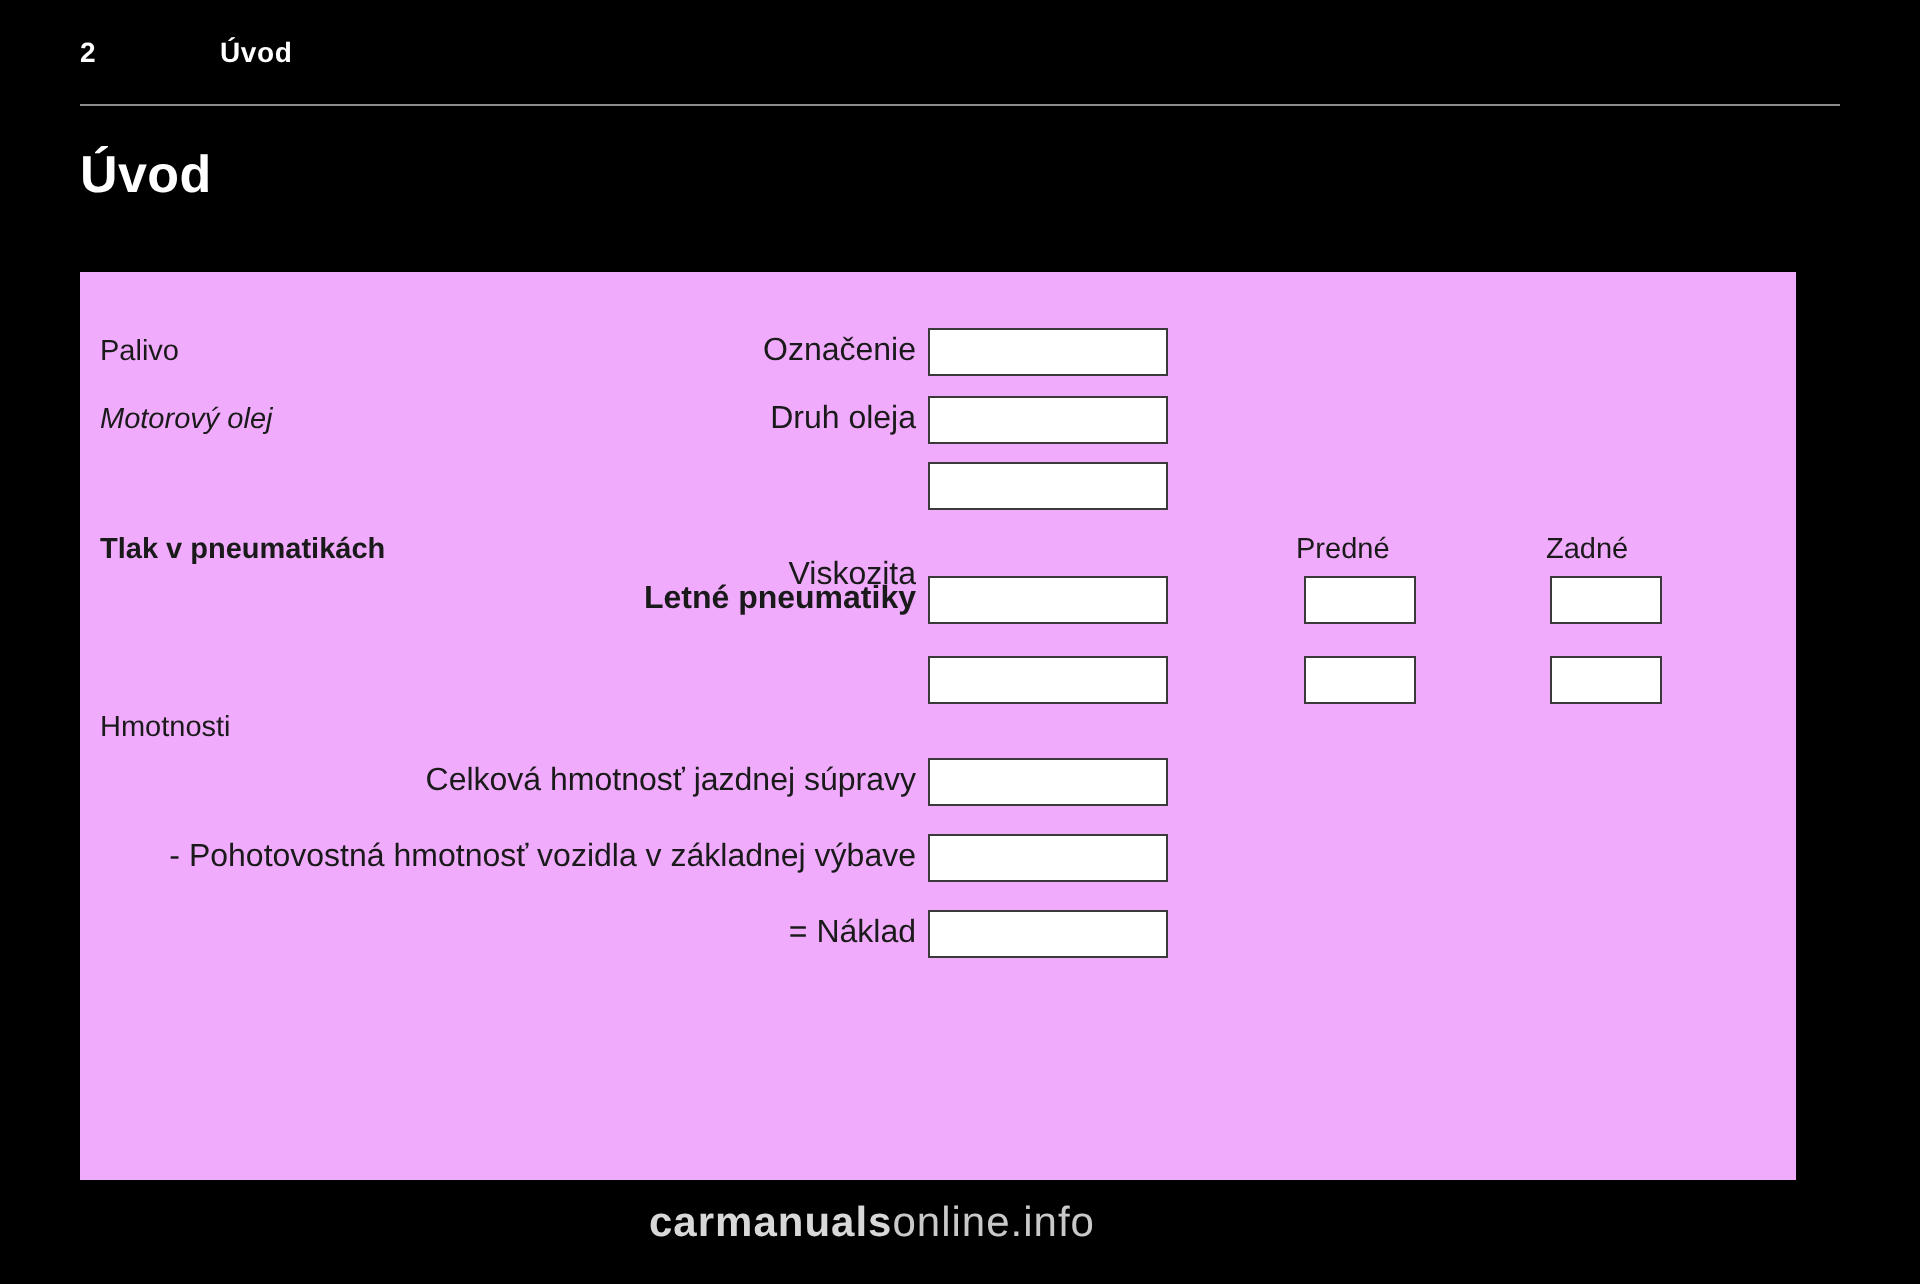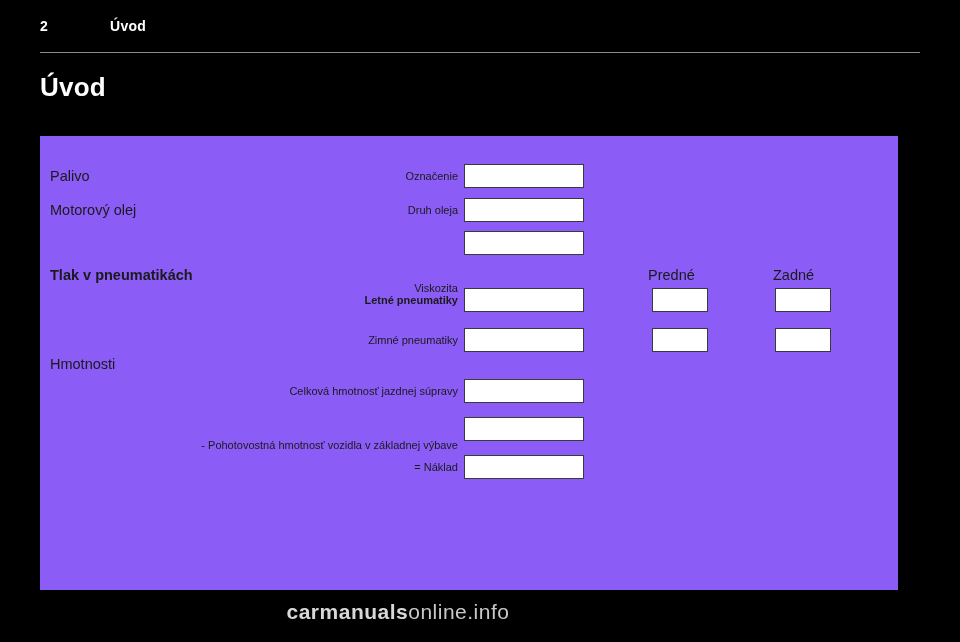--- a/index.html
+++ b/index.html
@@ -69,33 +69,33 @@
     letter-spacing: 0.2px;
   }
 
   
   .card {
     position: absolute;
     left: 40px;
     top: 136px;
     width: 858px;
     height: 454px;
-    background: #8b5cf6;
+    background: #f0abfc;
   }
 
   .label-left {
     position: absolute;
     font-size: 14.5px;
     color: #1a1a1a;
     white-space: nowrap;
     line-height: 24px;
   }
   .label-right {
     position: absolute;
-    font-size: 11px;
+    font-size: 16px;
     color: #1a1a1a;
     white-space: nowrap;
     line-height: 24px;
     text-align: right;
   }
   .col-head {
     position: absolute;
     font-size: 14.5px;
     color: #1a1a1a;
     white-space: nowrap;
@@ -116,20 +116,21 @@
   .footer-watermark {
     position: absolute;
     left: 0;
     top: 600px;
     width: 796px;
     text-align: center;
     font-size: 21px;
     color: #c9c9c9;
     letter-spacing: 0.5px;
     font-family: "Liberation Sans", sans-serif;
+    padding-left: 38px;
   }
   .footer-watermark .bold { font-weight: bold; color: #d8d8d8; }
 </style>
 </head>
 <body>
 
 <div class="page">
 
   <div class="header">
     <div class="page-number">2</div>
@@ -138,47 +139,46 @@
   <div class="header-rule"></div>
 
   <div class="section-title">Úvod</div>
 
   <div class="card">
 
     <div class="label-left" style="left: 10px; top: 28px;">Palivo</div>
     <div class="label-right" style="left: 200px; top: 28px; width: 218px;">Označenie</div>
     <div class="field wide" style="left: 424px; top: 28px;"></div>
 
-    <div class="label-left" style="left: 10px; top: 62px;">Motorový olej</div>
+    <div class="label-left" style="left: 10px; top: 62px; font-style: italic;">Motorový olej</div>
     <div class="label-right" style="left: 200px; top: 62px; width: 218px;">Druh oleja</div>
     <div class="field wide" style="left: 424px; top: 62px;"></div>
 
     <div class="label-right" style="left: 200px; top: 95px; width: 218px; margin-top: 45px;">Viskozita</div>
     <div class="field wide" style="left: 424px; top: 95px;"></div>
 
     <div class="label-left" style="left: 10px; top: 127px; font-weight: bold;">Tlak v pneumatikách</div>
     <div class="col-head" style="left: 608px; top: 127px;">Predné</div>
     <div class="col-head" style="left: 733px; top: 127px;">Zadné</div>
 
     <div class="label-right" style="left: 160px; top: 152px; width: 258px; font-weight: bold;">Letné pneumatiky</div>
     <div class="field wide" style="left: 424px; top: 152px;"></div>
     <div class="field narrow" style="left: 612px; top: 152px;"></div>
     <div class="field narrow" style="left: 735px; top: 152px;"></div>
 
-    <div class="label-right" style="left: 160px; top: 192px; width: 258px;">Zimné pneumatiky</div>
     <div class="field wide" style="left: 424px; top: 192px;"></div>
     <div class="field narrow" style="left: 612px; top: 192px;"></div>
     <div class="field narrow" style="left: 735px; top: 192px;"></div>
 
     <div class="label-left" style="left: 10px; top: 216px;">Hmotnosti</div>
 
     <div class="label-right" style="left: 40px; top: 243px; width: 378px; text-align: right;">Celková hmotnosť jazdnej súpravy</div>
     <div class="field wide" style="left: 424px; top: 243px;"></div>
 
-    <div class="label-right" style="left: 20px; top: 281px; width: 398px; margin-top: 16px;">- Pohotovostná hmotnosť vozidla v základnej výbave</div>
+    <div class="label-right" style="left: 20px; top: 281px; width: 398px;">- Pohotovostná hmotnosť vozidla v základnej výbave</div>
     <div class="field wide" style="left: 424px; top: 281px;"></div>
 
     <div class="label-right" style="left: 200px; top: 319px; width: 218px; text-align: right;">= Náklad</div>
     <div class="field wide" style="left: 424px; top: 319px;"></div>
 
   </div>
 
   <div class="footer-watermark"><span class="bold">carmanuals</span><span>online.info</span></div>
 
 </div>

